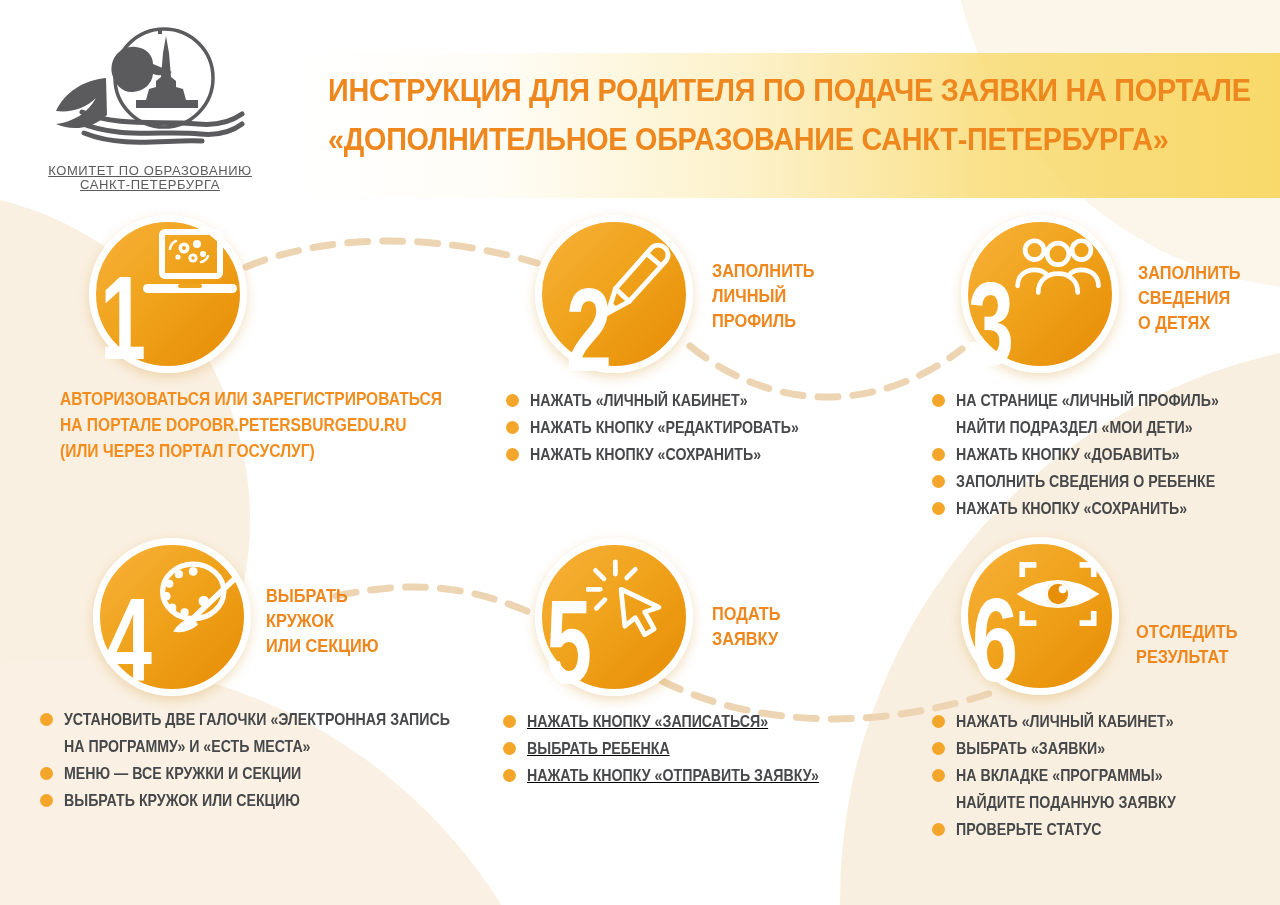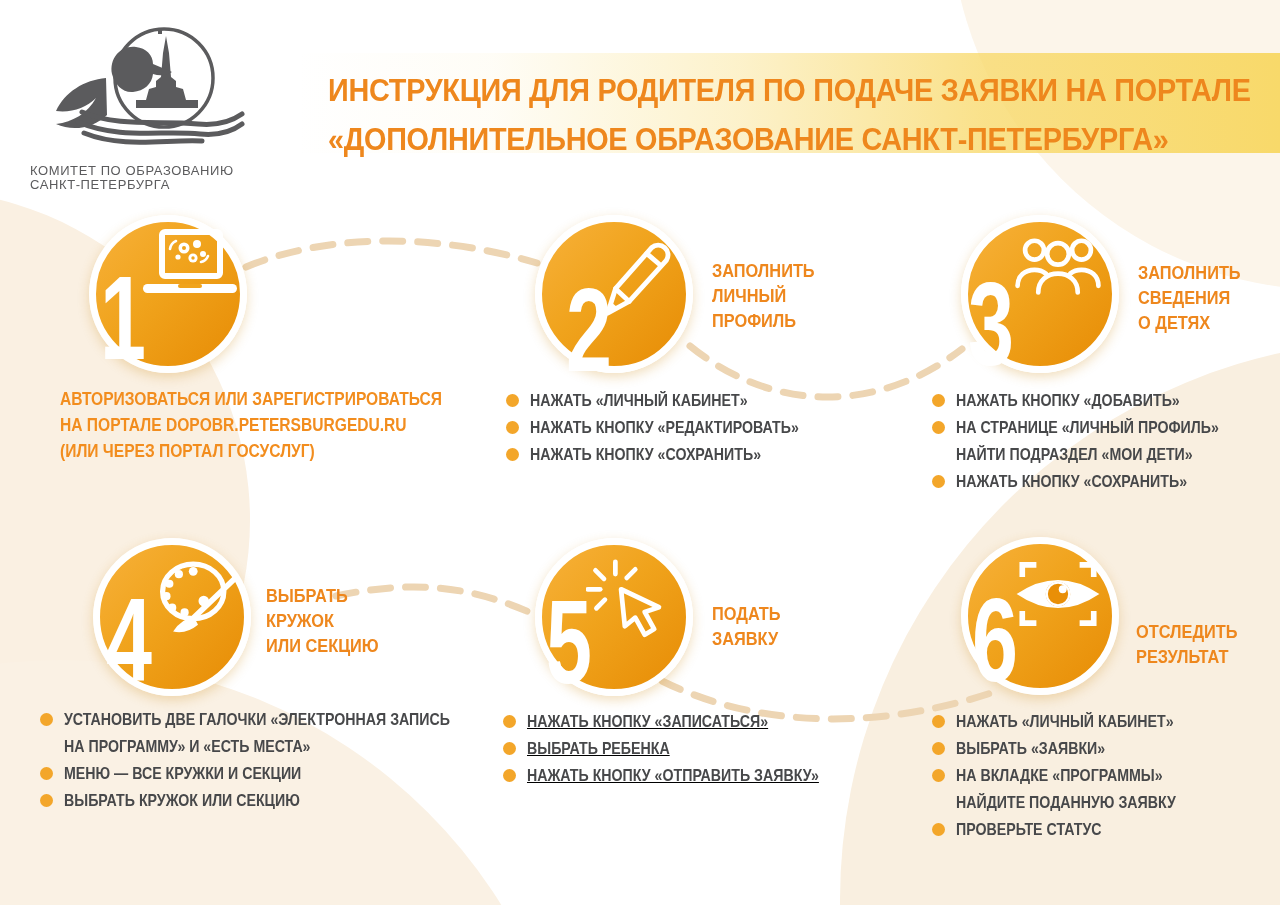--- a/index.html
+++ b/index.html
@@ -3,28 +3,28 @@
 <meta charset="utf-8">
 <style>
   html,body{margin:0;padding:0;background:#ffffff;}
   #canvas{position:relative;width:1280px;height:905px;overflow:hidden;background:#ffffff;
           font-family:"Liberation Sans",sans-serif;}
   .blob{position:absolute;border-radius:50%;}
   #blobA{left:-410px;top:190px;width:660px;height:660px;background:#FAF0E2;}
   #blobB{left:-460px;top:660px;width:1040px;height:1040px;background:#FAF1E4;}
   #blobC{left:840px;top:340px;width:1120px;height:1120px;background:#F9EFE0;}
   #blobD{left:950px;top:-470px;width:760px;height:760px;background:#FCF5EA;}
-  #band{position:absolute;left:295px;right:0;top:53px;height:100px;
+  #band{position:absolute;left:295px;right:0;top:53px;height:145px;
         background:linear-gradient(90deg,rgba(248,217,106,0) 0%,rgba(248,217,106,0.06) 20%,
         rgba(248,217,106,0.35) 45%,rgba(248,217,106,0.78) 70%,#F8D96A 100%);}
   #title{position:absolute;left:33px;top:13px;font-weight:bold;font-size:31px;line-height:49px;
          color:#EE871D;letter-spacing:-0.3px;white-space:nowrap;
          transform:scaleX(0.93);transform-origin:left top;}
   #connectors{position:absolute;left:0;top:0;}
-  #logo{position:absolute;left:30px;top:16px;width:240px;color:#5B5B5D;}
+  #logo{position:absolute;left:30px;top:16px;width:240px;text-align:center;color:#5B5B5D;text-decoration:underline;}
   #logo svg{display:block;margin:0 auto;}
   #logo .org{font-size:13px;line-height:13.5px;letter-spacing:0.6px;color:#5B5B5D;}
   .step-circle{position:absolute;width:144px;height:144px;border-radius:50%;border:7px solid #fff;
         background:linear-gradient(135deg,#F7B13A 0%,#F0A31C 45%,#E78C05 100%);
         box-shadow:0 4px 12px rgba(210,145,35,0.30);}
   .step-icon{position:absolute;}
   .num{position:absolute;color:#ffffff;font-weight:bold;font-size:118px;line-height:92px;
        transform:scaleX(0.70);transform-origin:left bottom;white-space:nowrap;}
   .step-label{position:absolute;color:#EE871D;font-weight:bold;font-size:19px;line-height:25px;
        white-space:nowrap;transform:scaleX(0.86);transform-origin:left top;}
@@ -147,25 +147,29 @@
         </svg></div>
       <div class="num" style="left: 968px; top: 278px;">3</div>
       <div class="step-label" style="left: 1138px; top: 260px;">
         <div>ЗАПОЛНИТЬ</div>
         <div>СВЕДЕНИЯ</div>
         <div>О ДЕТЯХ</div>
       </div>
       <div class="bullets" style="left: 932px; top: 387px;">
         <div class="b-row">
           <span class="dot"></span>
+          <div class="b-text">НА СТРАНИЦЕ «ЛИЧНЫЙ ПРОФИЛЬ»<br>НАЙТИ ПОДРАЗДЕЛ «МОИ ДЕТИ»</div>
+        </div>
+        <div class="b-row">
+          <span class="dot"></span>
           <div class="b-text">НАЖАТЬ КНОПКУ «ДОБАВИТЬ»</div>
         </div>
         <div class="b-row">
           <span class="dot"></span>
-          <div class="b-text">НА СТРАНИЦЕ «ЛИЧНЫЙ ПРОФИЛЬ»<br>НАЙТИ ПОДРАЗДЕЛ «МОИ ДЕТИ»</div>
+          <div class="b-text">ЗАПОЛНИТЬ СВЕДЕНИЯ О РЕБЕНКЕ</div>
         </div>
         <div class="b-row">
           <span class="dot"></span>
           <div class="b-text">НАЖАТЬ КНОПКУ «СОХРАНИТЬ»</div>
         </div>
       </div>
       <div class="step-circle" style="left: 93px; top: 538px;"></div>
       <div class="step-icon" style="left: 150px; top: 556px;"><svg width="96" height="88" viewBox="0 0 100 92">
           <ellipse cx="45" cy="37" rx="32" ry="28.5" fill="none" stroke="#fff" stroke-width="5.5"></ellipse>
           <g fill="#fff">

